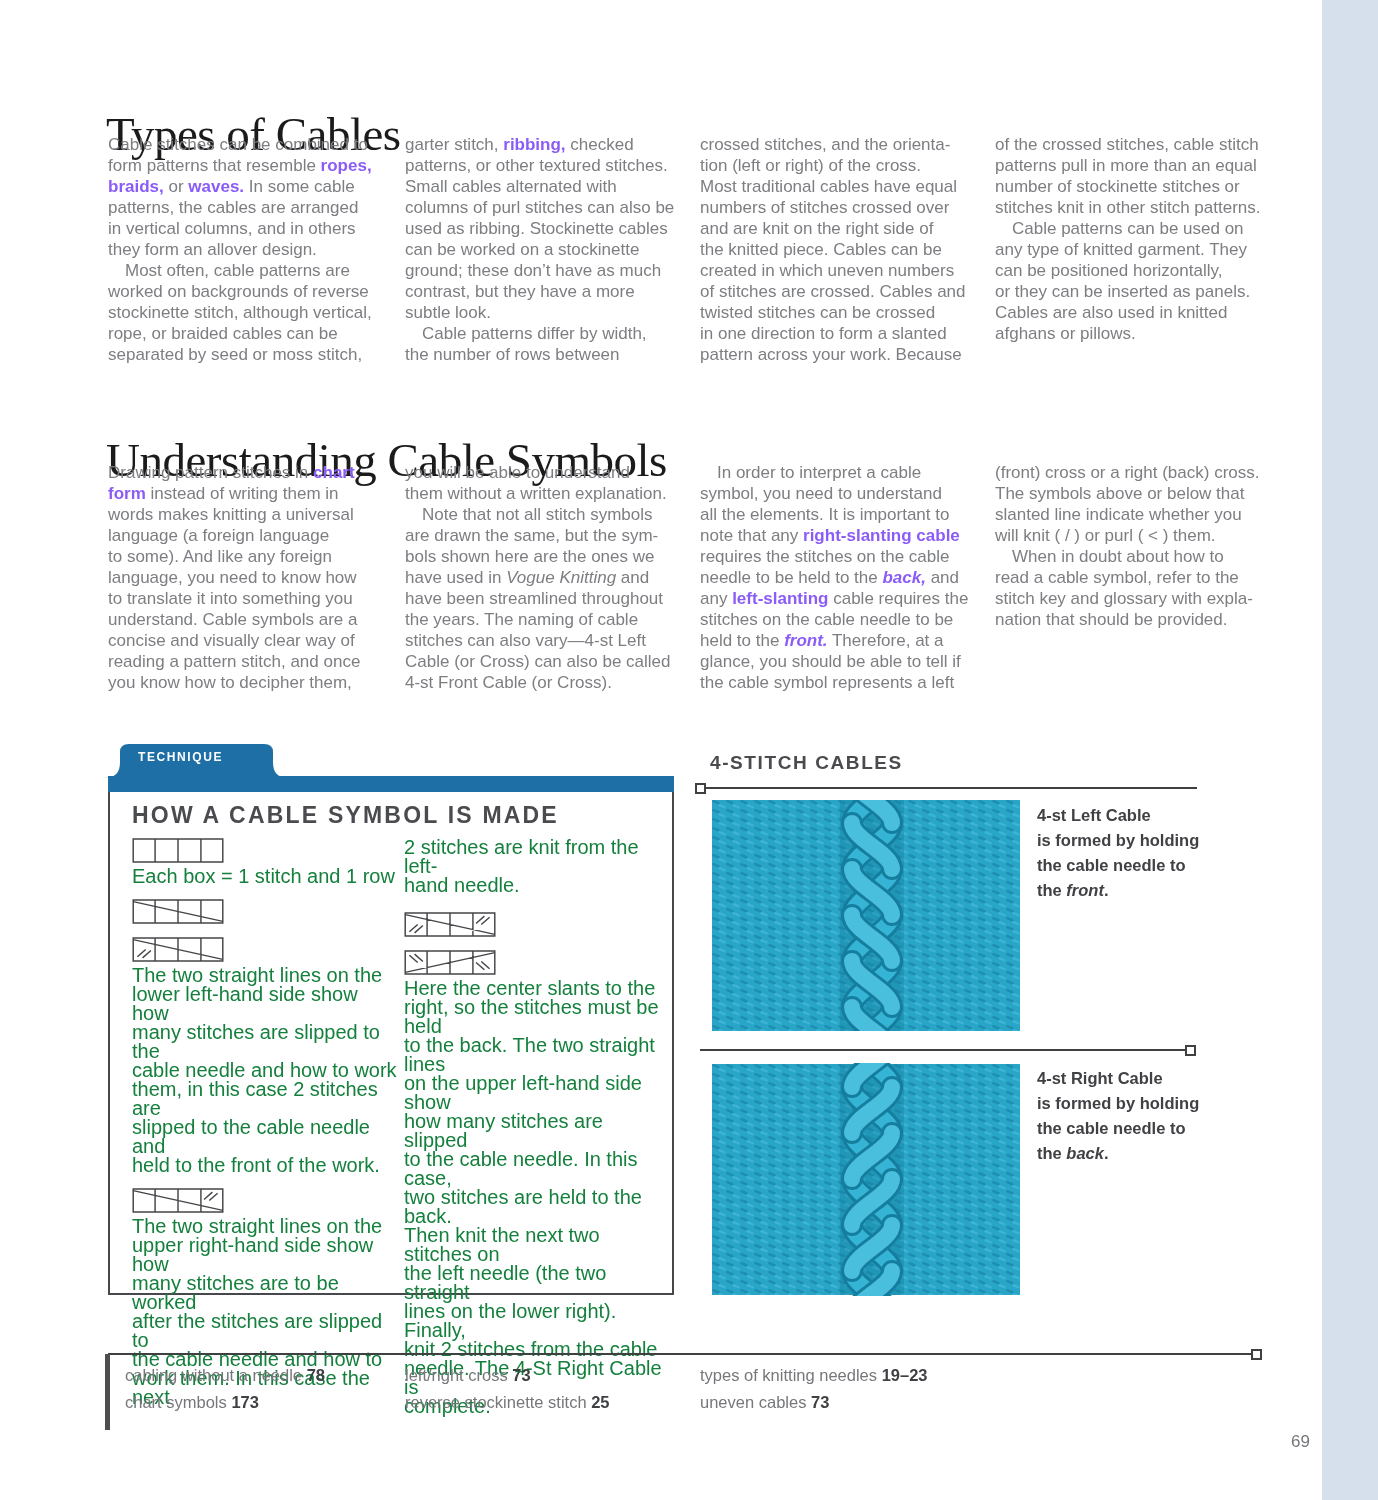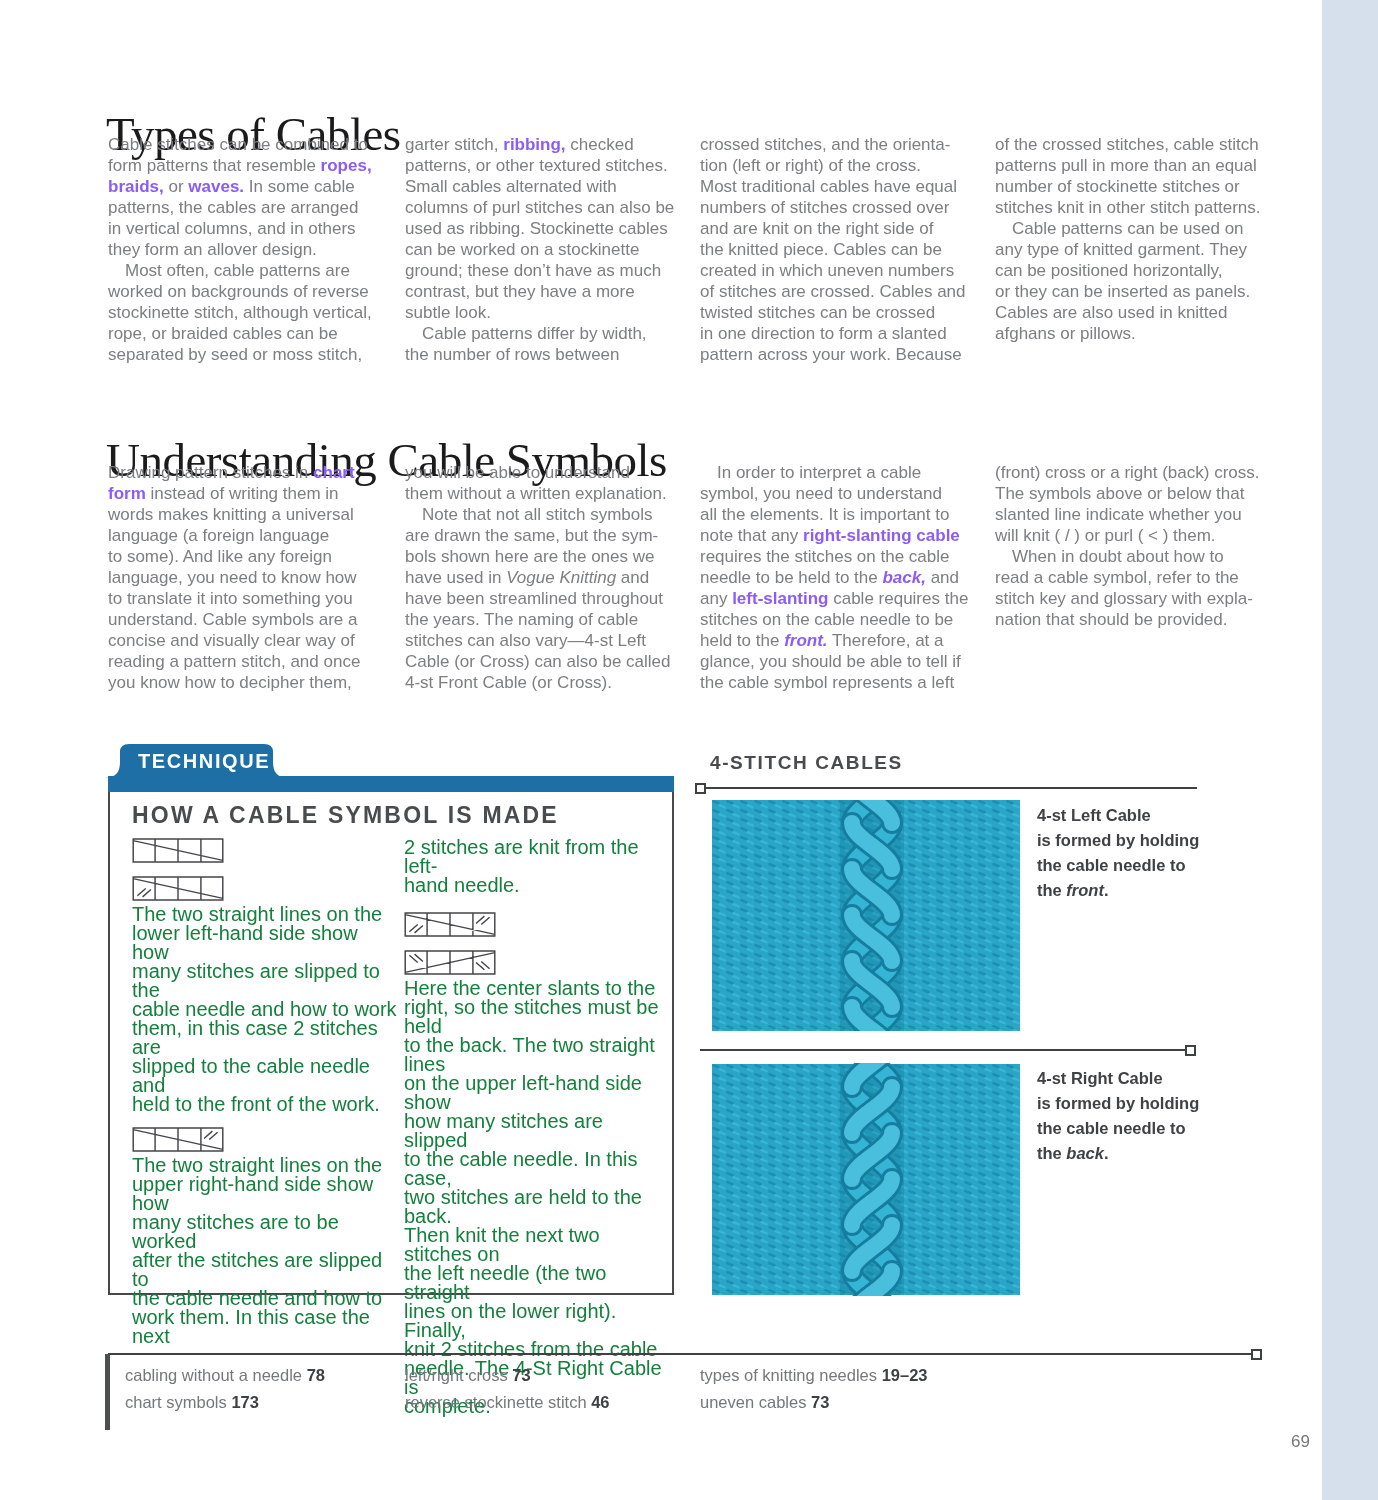--- a/index.html
+++ b/index.html
@@ -15,21 +15,21 @@
   }
   .body-col {
     position:absolute; width:274px; font-size:17px; line-height:21px;
     color:#7d7e82;
   }
   .body-col strong, .tech-caption strong { color:#8b5cf6; font-weight:700; }
 
   
   .tech-tab-svg { position:absolute; }
   .tech-tab-label {
-    position:absolute; color:#ffffff; font-size:20px; font-weight:700;
+    position:absolute; color:#ffffff; font-size:12px; font-weight:700;
     letter-spacing:1.6px; white-space:nowrap;
   }
   .tech-box { position:absolute; border:2px solid #47484b; background:#fff; box-sizing:border-box; }
   .tech-topbar { position:absolute; left:-2px; top:-2px; height:16px; }
   .tech-heading {
     position:absolute; font-size:23px; font-weight:700; letter-spacing:2.2px;
     color:#4a4b4e; white-space:nowrap;
   }
   .tech-col { position:absolute; }
   .tech-item { margin-bottom:13px; }
@@ -85,20 +85,26 @@
   </svg>
   <div class="tech-tab-label" style="left:138px; top:750px;">TECHNIQUE</div>
 
   <div class="tech-box" style="left:108px; top:776px; width:566px; height:519px;">
     <div class="tech-topbar" style="width:566px; background:#1d6fa6;"></div>
   </div>
 
   <div class="tech-heading" style="left:132px; top:802px;">HOW A CABLE SYMBOL IS MADE</div>
 
   <div class="tech-col" style="left:132px; top:838px; width:265px;">
+    <div class="tech-item">
+      <svg class="ksym" width="92" height="25" viewBox="0 0 88 24">
+          <path d="M1,1 H87 V23 H1 Z M22,1 V23 M44,1 V23 M66,1 V23 " fill="none" stroke="#45464a" stroke-width="1.4"></path>
+        </svg>
+      <div class="tech-caption">Each box = 1 stitch and 1 row</div>
+    </div>
     <div class="tech-item">
       <svg class="ksym" width="92" height="25" viewBox="0 0 88 24">
           <path d="M1,1 H87 V23 H1 Z M22,1 V23 M44,1 V23 M66,1 V23 M1,2.5 L87,21.5 " fill="none" stroke="#45464a" stroke-width="1.4"></path>
         </svg>
     </div>
     <div class="tech-item">
       <svg class="ksym" width="92" height="25" viewBox="0 0 88 24">
           <path d="M1,1 H87 V23 H1 Z M22,1 V23 M44,1 V23 M66,1 V23 M1,2.5 L87,21.5 M5,19 L13,12 M10,20 L18,13 " fill="none" stroke="#45464a" stroke-width="1.4"></path>
         </svg>
       <div class="tech-caption">The two straight lines on the<br>lower left-hand side show how<br>many stitches are slipped to the<br>cable needle and how to work<br>them, in this case 2 stitches are<br>slipped to the cable needle and<br>held to the front of the work.</div>
@@ -183,21 +189,21 @@
   <div class="footer-link" style="left:125px; top:1393px;">
     <span>chart symbols</span>
     <strong>173</strong>
   </div>
   <div class="footer-link" style="left:405px; top:1366px;">
     <span>left/right cross</span>
     <strong>73</strong>
   </div>
   <div class="footer-link" style="left:405px; top:1393px;">
     <span>reverse stockinette stitch</span>
-    <strong>46</strong>
+    <strong>25</strong>
   </div>
   <div class="footer-link" style="left:700px; top:1366px;">
     <span>types of knitting needles</span>
     <strong>19–23</strong>
   </div>
   <div class="footer-link" style="left:700px; top:1393px;">
     <span>uneven cables</span>
     <strong>73</strong>
   </div>
 

